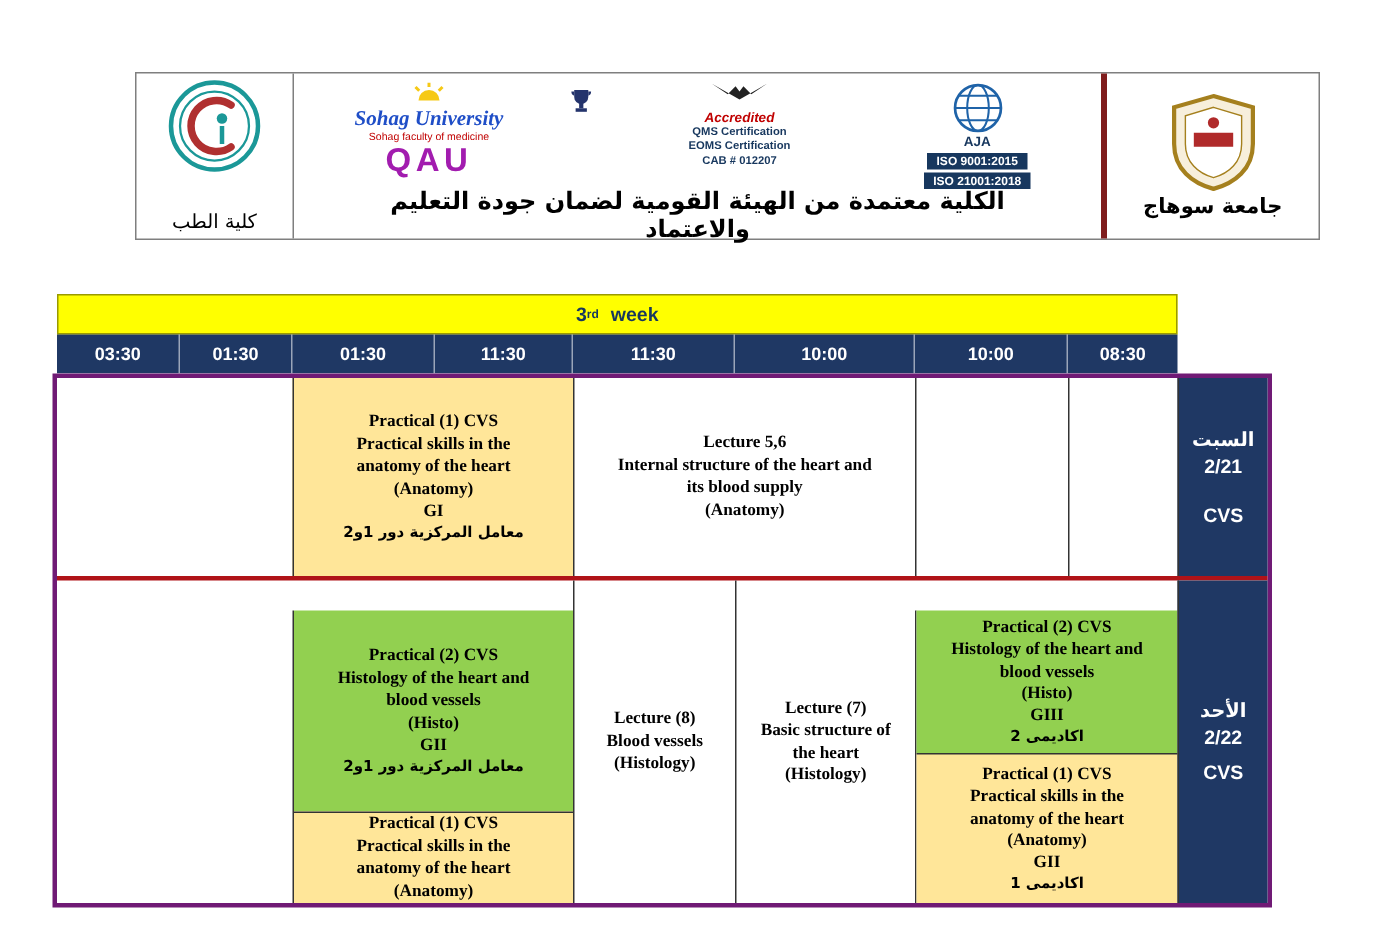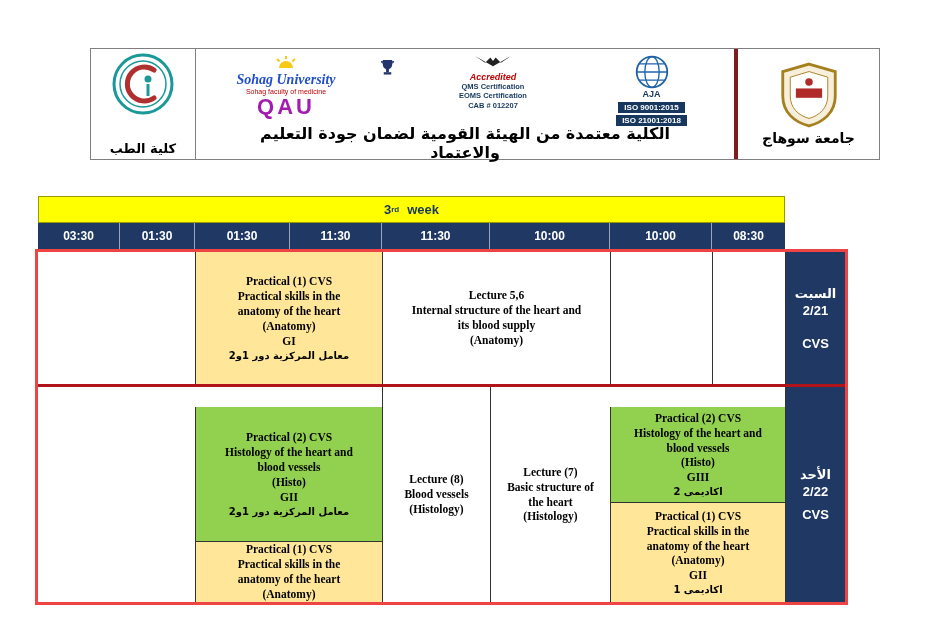--- a/index.html
+++ b/index.html
@@ -9,21 +9,21 @@
   .sheet { position:absolute; left:0; top:0; width:930px; height:620px; background:#fff; }
 
   
   .header-box { position:absolute; left:90px; top:48px; width:790px; height:112px;
                 border:1px solid #7f7f7f; display:flex; background:#fff; }
   .hcell { display:flex; flex-direction:column; align-items:center; justify-content:center; }
   .hcell-left  { width:105px; border-right:1px solid #7f7f7f; gap:2px; }
   .hcell-right { width:145px; border-left:4px solid #7f1d1d; gap:2px; }
   .hcell-mid   { flex:1; justify-content:flex-start; padding-top:5px; }
 
-  .faculty-label { font-weight:bold; font-size:13px;margin-top:24px; }
+  .faculty-label { font-weight:normal; font-size:13px;margin-top:24px; }
   .university-label { font-weight:bold; font-size:14px; }
   .ar { font-family:"DejaVu Sans", sans-serif; direction:rtl; }
 
   .logos-row { display:flex; align-items:flex-start; gap:26px; height:68px; }
   .sohag { width:135px; text-align:center; }
   .sohag-title { color:#1f4ec7; font-style:italic; font-weight:bold; font-size:14px; }
   .sohag-sub { color:#c00000; font-size:7px; font-family:"Liberation Sans", sans-serif; }
   .sohag-qau { color:#a21caf; font-weight:bold; font-size:22px; letter-spacing:3px;
                font-family:"Liberation Sans", sans-serif; line-height:1.1; }
   .trophy { margin-top:4px; }
@@ -49,21 +49,21 @@
 
   .time-row { position:absolute; left:38px; top:223px; width:747px; height:26px;
               display:flex; background:#1f3864; }
   .time-cell { color:#fff; font-weight:bold; font-size:12px;
                display:flex; align-items:center; justify-content:center;
                font-family:"Liberation Sans", sans-serif;
                border-right:1px solid rgba(255,255,255,.55); }
   .time-cell:last-child { border-right:none; }
 
   .body-wrap { position:absolute; left:35px; top:249px; width:813px; height:356px;
-               border:3px solid #ef4444; background:#fff; }
+               border:3px solid #701a75; background:#fff; }
   .body-row { display:flex; width:807px; }
   .row-divider { height:3px; width:807px; background:#b01318; }
 
   .cell { display:flex; flex-direction:column; align-items:center; justify-content:center;
           text-align:center; font-weight:bold; font-size:11.5px; line-height:1.3; }
   .cell .ln { width:100%; }
   .cell .ar { font-size:10px; }
   .bl { border-left:1px solid #333; }
   .cTan   { background:#ffe699; }
   .cGreen { background:#92d050; }

